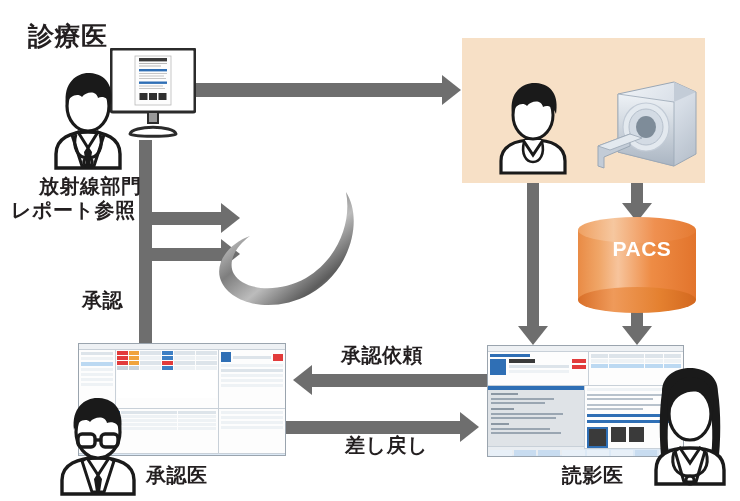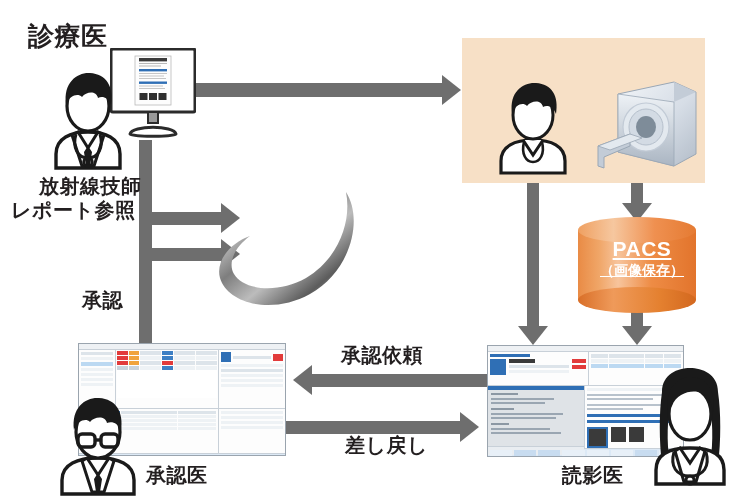--- a/index.html
+++ b/index.html
@@ -20,21 +20,21 @@
   .head-down{border-left:15px solid transparent;border-right:15px solid transparent;border-top:19px solid #6e6e6e;}
 
   
   #pacs{left:578px;top:217px;width:118px;height:96px;}
   #pacs .body{position:absolute;left:0;top:13px;width:118px;height:70px;
      background:linear-gradient(to right,#e98b45 0%,#f0a668 18%,#f7c49c 34%,#ee8c45 62%,#e2742c 100%);}
   #pacs .top{position:absolute;left:0;top:0;width:118px;height:26px;border-radius:50%;
      background:linear-gradient(to right,#efa061 0%,#f6c79f 30%,#ef9050 65%,#e57b33 100%);}
   #pacs .bot{position:absolute;left:0;top:70px;width:118px;height:26px;border-radius:50%;
      background:linear-gradient(to right,#d96f28 0%,#ef9a5a 30%,#e4802f 70%,#d3681f 100%);}
-  #pacs .txt{position:absolute;left:0;top:20px;width:128px;text-align:center;color:#fff;text-decoration:underline;}
+  #pacs .txt{position:absolute;left:0;top:20px;width:128px;text-align:center;color:#fff;}
   #pacs .t1{font-size:21px;font-weight:700;letter-spacing:0.5px;}
   #pacs .t2{font-size:14px;font-weight:700;margin-top:1px;font-family:"DejaVu Sans",sans-serif;}
 
   
   #swoosh{left:218px;top:186px;width:140px;height:122px;}
 
   
   #monitor{left:110px;top:48px;width:86px;height:92px;}
 
   
@@ -158,21 +158,20 @@
     <path d="M2,68 L34,56 L34,68 L8,79 L8,90 L2,88 Z" fill="#c3ccd7" stroke="#9aa7b5" stroke-width="1"></path>
     <path d="M2,68 L34,56 L46,60 L14,72 Z" fill="#e3e9ef" stroke="#9aa7b5" stroke-width="0.8"></path>
   </svg>
 
   <div class="abs" id="pacs">
     <div class="body"></div>
     <div class="bot"></div>
     <div class="top"></div>
     <div class="txt">
       <div class="t1">PACS</div>
-      <div class="t2">（画像保存）</div>
     </div>
   </div>
 
   <div class="shot" style="left:78px;top:343px;width:208px;height:113px;">
     <div class="tbar"></div>
     <div style="display:flex;height:58px;">
       <div style="width:32px;border-right:1px solid #c8d0d8;padding:2px;">
         <div style="height:3px;background:#dde4ea;margin-bottom:2px;"></div>
         <div style="height:3px;background:#eef2f5;margin-bottom:2px;"></div>
         <div style="height:4px;background:#bcd9f2;margin-bottom:2px;"></div>
@@ -385,21 +384,21 @@
     <path d="M38,80 L48,95 L58,80 L63,83 L54,114 L42,114 L33,83 Z" fill="#ffffff" stroke="#1a1a1a" stroke-width="3"></path>
     <ellipse cx="48" cy="46" rx="21" ry="26" fill="#ffffff" stroke="#1a1a1a" stroke-width="3.2"></ellipse>
     <path d="M26,42 C23,18 38,8 50,9 C66,10 74,24 71,44 C70,32 64,26 56,24
              C48,22 34,26 30,38 Z" fill="#1a1a1a"></path>
     <path d="M32,84 C28,98 34,108 48,108 C62,108 68,98 64,84" fill="none" stroke="#1a1a1a" stroke-width="3"></path>
     <circle cx="48" cy="112" r="4" fill="none" stroke="#1a1a1a" stroke-width="3"></circle>
   </svg>
 
   <div class="lbl jp" style="left:28px;top:22px;font-size:26px;">診療医</div>
 
-  <div class="lbl jp" style="left:39px;top:175px;font-size:20px;">放射線技師</div>
+  <div class="lbl jp" style="left:39px;top:175px;font-size:20px;">放射線部門</div>
   <div class="lbl jp" style="left:11px;top:199px;font-size:20px;">レポート参照</div>
 
   <div class="lbl jp" style="left:82px;top:289px;font-size:20px;">承認</div>
 
 
 
 
   <div class="lbl jp" style="left:341px;top:344px;font-size:20px;">承認依頼</div>
 
   <div class="lbl jp" style="left:345px;top:434px;font-size:20px;">差し戻し</div>

